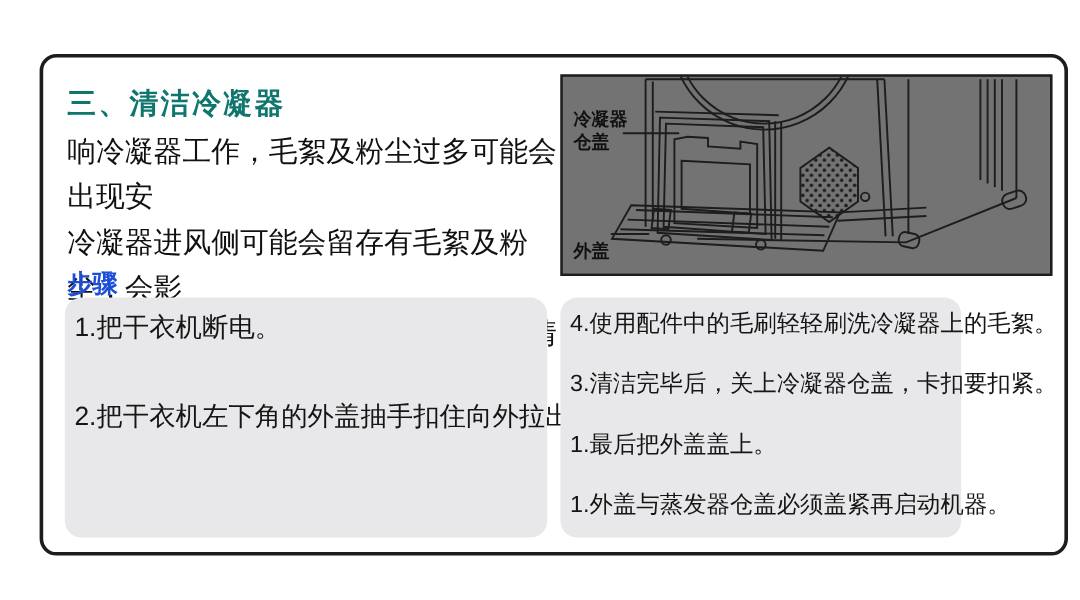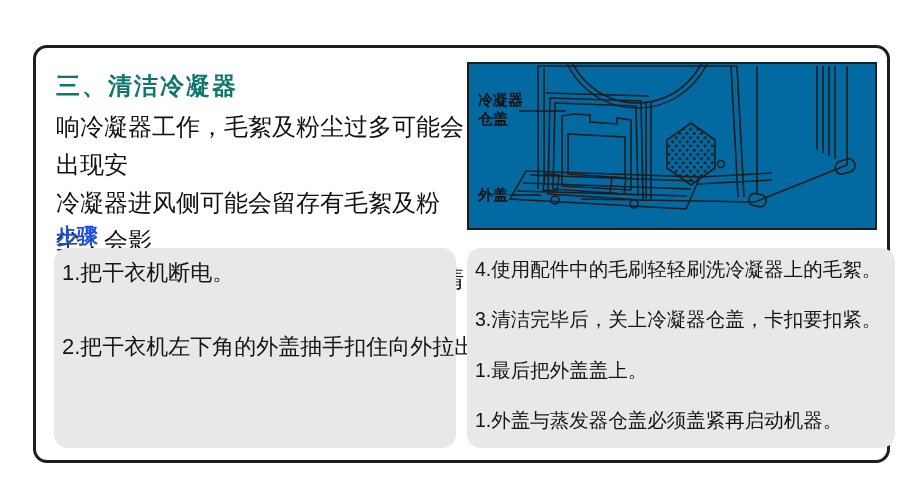--- a/index.html
+++ b/index.html
@@ -7,32 +7,32 @@
         font-family:"Liberation Sans","DejaVu Sans",sans-serif;color:#111;}
   .frame{position:absolute;left:33px;top:45px;width:851px;height:412px;
          border:3px solid #1d1d1f;border-radius:14px;background:#fff;}
   .title{position:absolute;left:56px;top:70px;font-size:24px;font-weight:bold;
          letter-spacing:2px;color:#0f766e;}
   .intro{position:absolute;left:56px;top:108px;width:410px;font-size:24px;
          line-height:38px;color:#111;}
   .steps-heading{position:absolute;left:56px;top:222px;font-size:21px;font-weight:bold;color:#1d4ed8;}
   .panel{position:absolute;background:#e8e8ea;border-radius:14px;}
   .panel-left{left:54px;top:248px;width:402px;height:200px;}
-  .panel-right{left:467px;top:248px;width:428px;height:200px;}
+  .panel-right{left:467px;top:248px;width:334px;height:200px;}
   .step{position:absolute;left:8px;color:#151515;white-space:nowrap;}
   .panel-left .step{font-size:22px;}
   .panel-right .step{font-size:19.5px;}
   .s1{top:10px;} .s2{top:84px;} .s3{top:158px;}
   .s4{top:8px;} .s5{top:58px;} .s6{top:109px;} .s7{top:159px;}
   .diagram-box{position:absolute;left:467px;top:62px;width:406px;height:164px;
-               border:2px solid #1d1d1f;background:#0369a1;}
+               border:2px solid #1d1d1f;background:#737373;}
   .diagram-box svg{position:absolute;left:0;top:0;}
   .dlabel{position:absolute;font-size:15px;font-weight:bold;line-height:19px;color:#111;}
   .dlabel-condenser{left:9px;top:26px;}
-  .dlabel-outer{left:9px;top:121px;}
+  .dlabel-outer{left:9px;top:136px;}
 </style>
 </head>
 <body>
 
 <div class="page">
   <div class="frame"></div>
 
   <div class="title">三、清洁冷凝器</div>
 
   <div class="intro">

